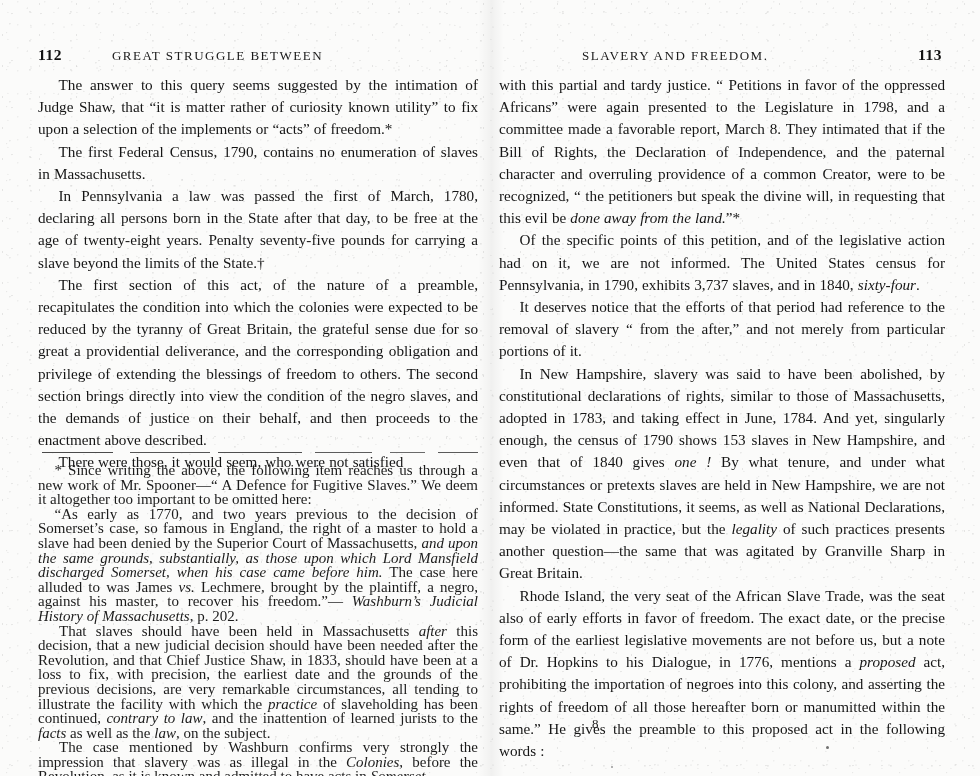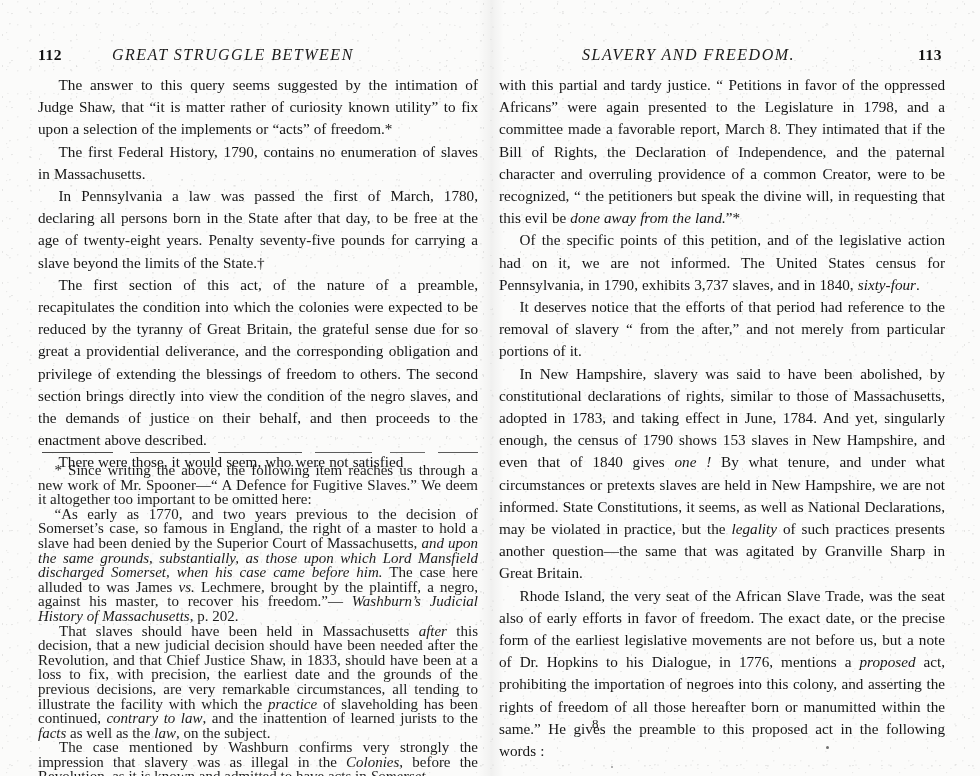--- a/index.html
+++ b/index.html
@@ -66,27 +66,26 @@
   #running-head-left  { left: 38px;  width: 440px; }
   #running-head-right { left: 500px; width: 442px; }
 
   .folio {
     font-size: 15.5px;
     letter-spacing: .5px;
     color: #121212;
     font-weight: 600;
   }
   .head-title {
-    font-size: 16px;
+    font-size: 13px;
     letter-spacing: 1.5px;
     font-variant: small-caps;
     text-transform: uppercase;
     color: #1a1a1a;
     white-space: nowrap;
-    font-style: italic;
   }
   #running-head-left .folio { margin-right: 50px; }
   #running-head-left .head-title { }
   #running-head-right .head-title { margin-left: 82px; }
   #running-head-right .folio { margin-left: auto; }
 
   
   .text-column {
     position: absolute;
     top: 74px;
@@ -191,21 +190,21 @@
 
   <div id="gutter-shadow"></div>
 
   <div class="running-head" id="running-head-left">
     <span class="folio">112</span>
     <span class="head-title">GREAT STRUGGLE BETWEEN</span>
   </div>
 
   <div class="text-column body-text" id="column-left">
     <p>The answer to this query seems suggested by the intimation of Judge Shaw, that “it is matter rather of curiosity known utility” to fix upon a selection of the implements or “acts” of freedom.*</p>
-    <p>The first Federal History, 1790, contains no enumeration of slaves in Massachusetts.</p>
+    <p>The first Federal Census, 1790, contains no enumeration of slaves in Massachusetts.</p>
     <p>In Pennsylvania a law was passed the first of March, 1780, declaring all persons born in the State after that day, to be free at the age of twenty-eight years.  Penalty seventy-five pounds for carrying a slave beyond the limits of the State.†</p>
     <p>The first section of this act, of the nature of a preamble, recapitulates the condition into which the colonies were expected to be reduced by the tyranny of Great Britain, the grateful sense due for so great a providential deliverance, and the corresponding obligation and privilege of extending the blessings of freedom to others.  The second section brings directly into view the condition of the negro slaves, and the demands of justice on their behalf, and then proceeds to the enactment above described.</p>
     <p>There were those, it would seem, who were not satisfied</p>
   </div>
 
   <div class="footnote-block" id="footnote-left">
     <div class="footnote-rule" id="rule-left"></div>
     <div class="footnote-text">
 
       <p class="quoted"><span>*</span> <span>Since writing the above, the following item reaches us through a new work of Mr. Spooner—“ A Defence for Fugitive Slaves.”  We deem it altogether too important to be omitted here:</span></p>

